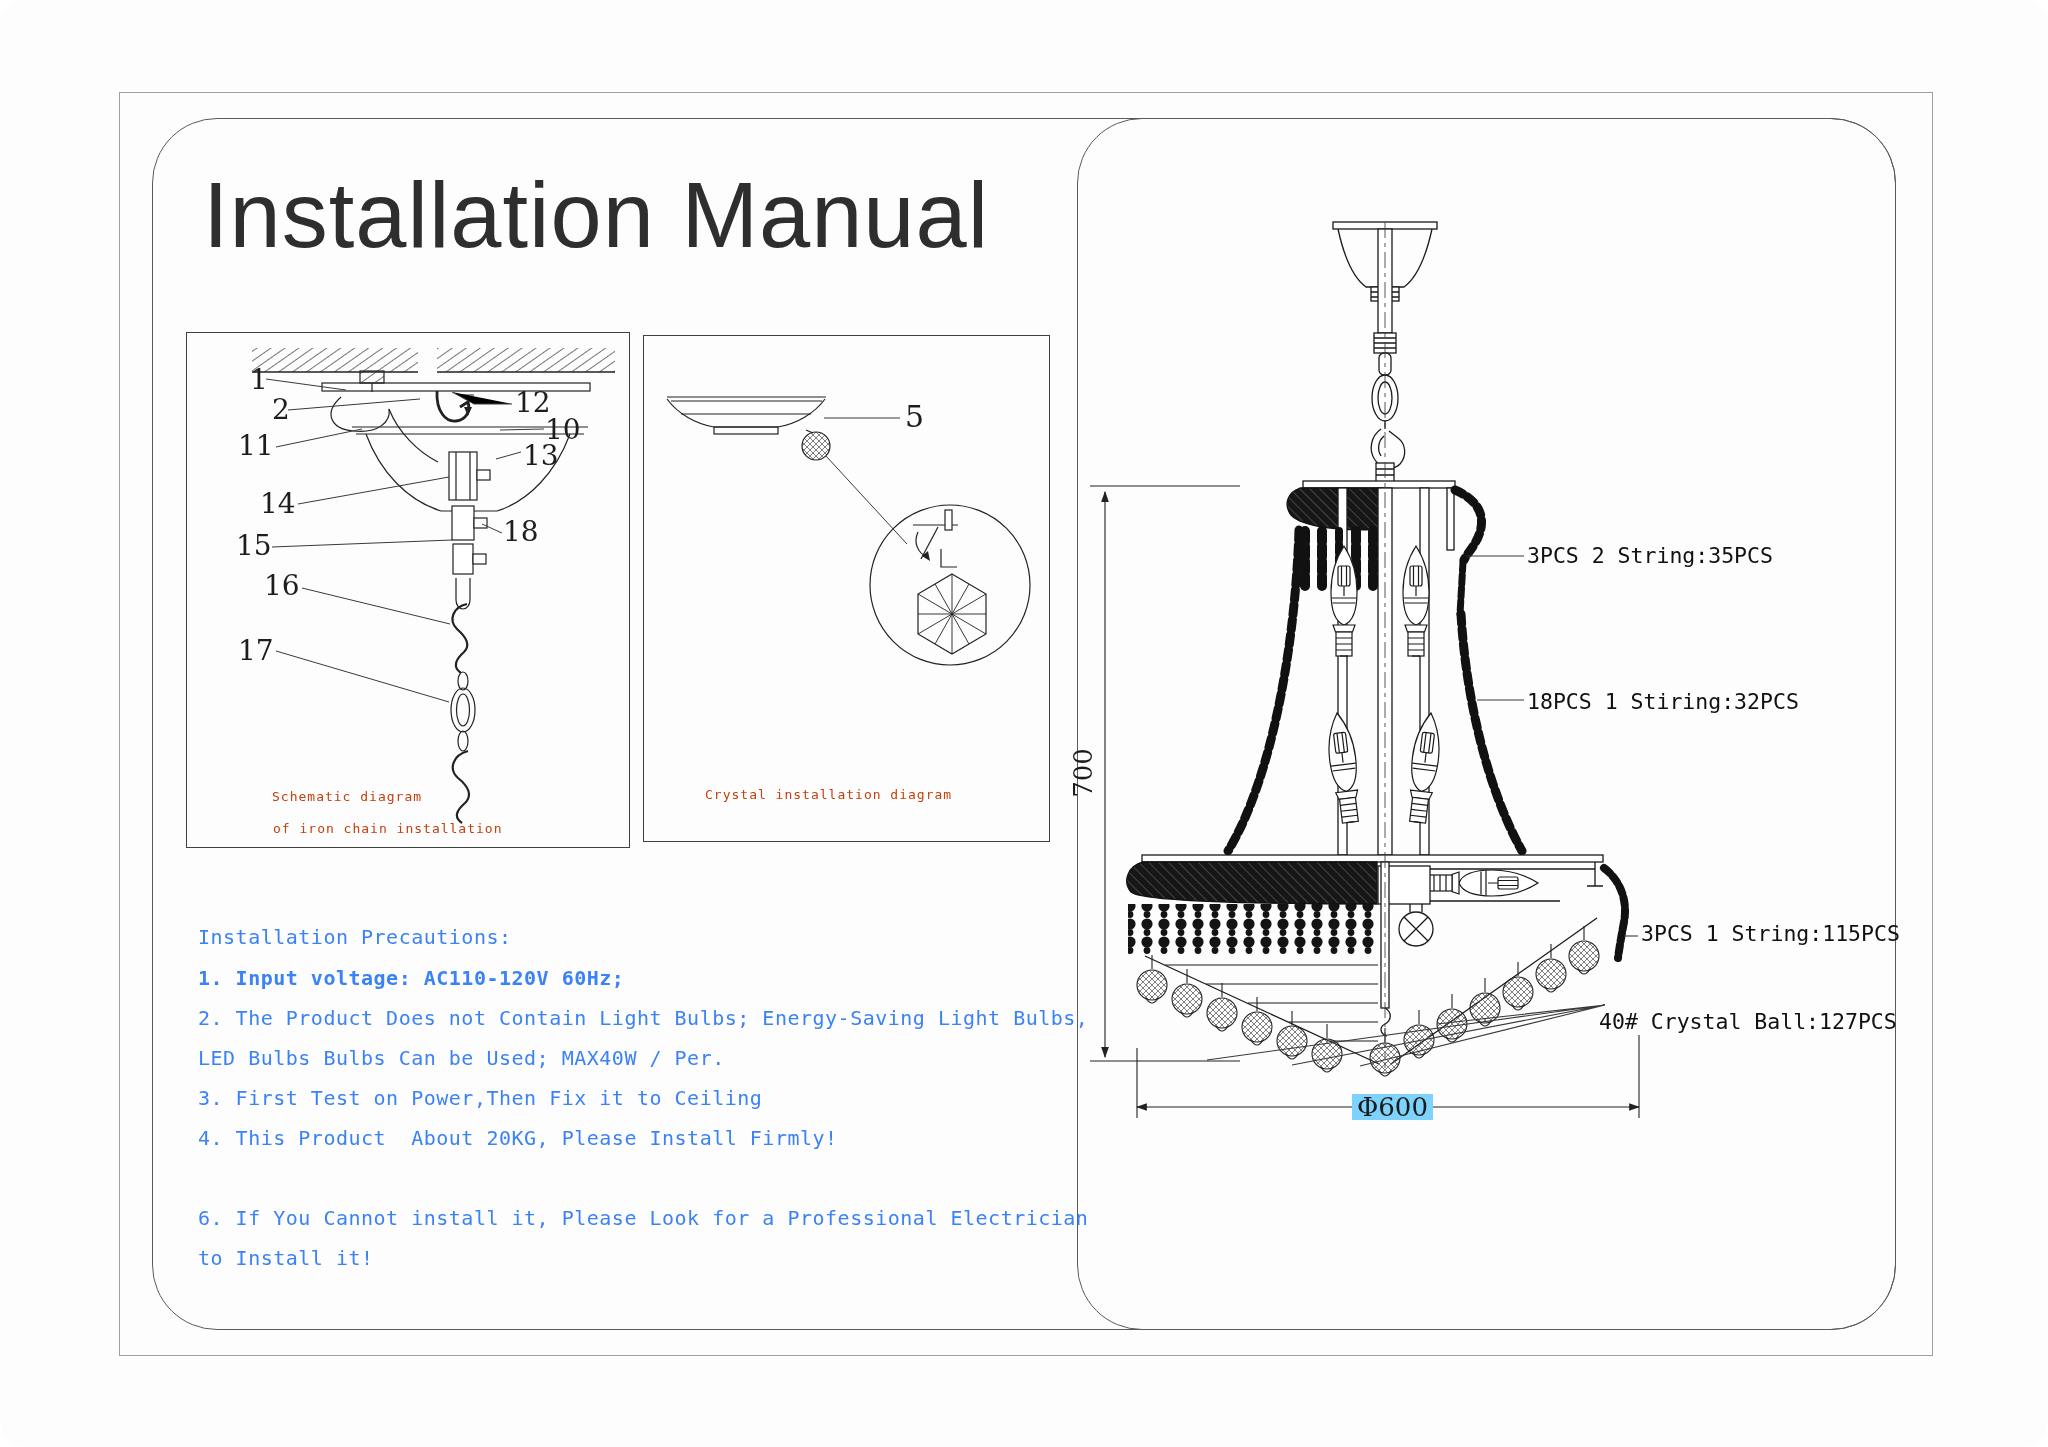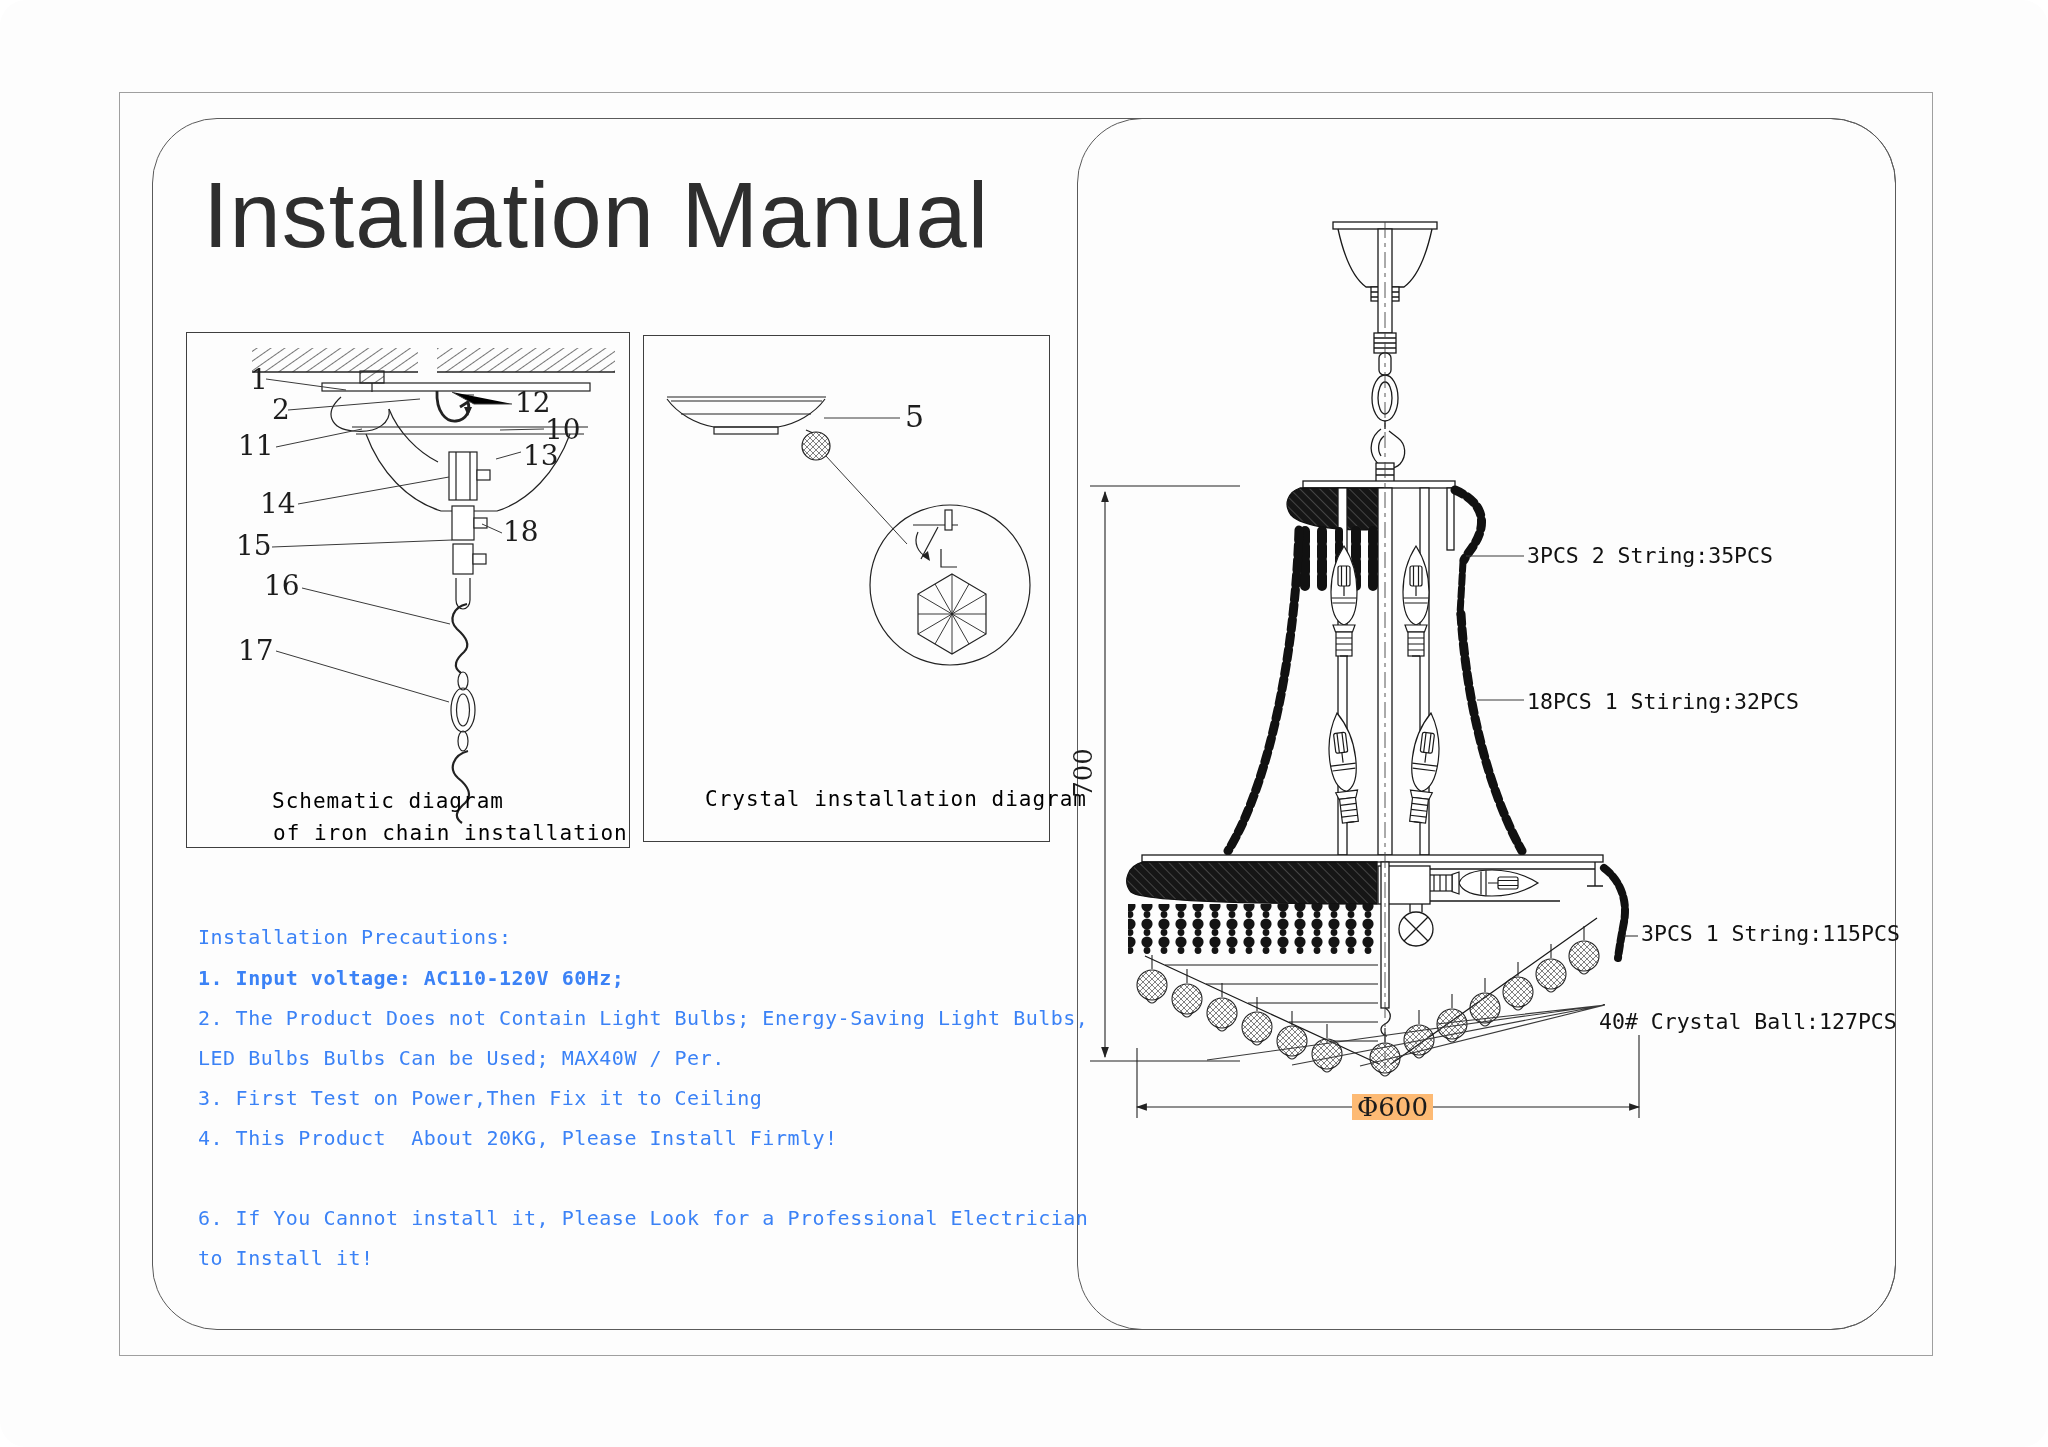--- a/index.html
+++ b/index.html
@@ -9,27 +9,27 @@
                border:1px solid #9f9f9f;}
   .panel{position:absolute;border:1.5px solid #5a5a5a;border-radius:65px;background:transparent;}
   .panel-main{left:152px;top:118px;width:1742px;height:1210px;}
   .panel-right{left:1077px;top:118px;width:817px;height:1210px;}
   .doc-title{position:absolute;left:203px;top:163px;font-family:"Liberation Sans",sans-serif;
              font-weight:100;font-size:92px;letter-spacing:1px;color:#2e2e2e;white-space:nowrap;}
   .diag-box{position:absolute;border:1.6px solid #3f3f3f;background:#fff0;}
   .box1{left:186px;top:332px;width:442px;height:514px;}
   .box2{left:643px;top:335px;width:405px;height:505px;}
   svg.layer{position:absolute;}
-  .caption{position:absolute;font-size:21px;color:#000000;white-space:pre;letter-spacing:1px;}
+  .caption{position:absolute;font-size:13px;color:#c2410c;white-space:pre;letter-spacing:1px;}
   .partnum{position:absolute;font-family:"DejaVu Serif",serif;font-size:28px;color:#1d1d1d;line-height:1;}
   .precautions-line{position:absolute;left:198px;font-size:20px;color:#3b82f6;white-space:pre;letter-spacing:0.5px;}
   .callout{position:absolute;font-size:21.5px;color:#111;white-space:pre;}
   .dim{position:absolute;font-family:"DejaVu Serif",serif;font-size:26px;color:#1b1b1b;line-height:1;}
   .dim-700{left:1058px;top:760px;transform:rotate(-90deg);}
-  .dim-600{left:1352px;top:1094px;background:#fdba74;padding:0 5px;}
+  .dim-600{left:1352px;top:1094px;background:#7dd3fc;padding:0 5px;}
 </style>
 </head>
 <body>
 
 <div class="page">
 
   <div class="outer-frame"></div>
   <div class="panel panel-main"></div>
   <div class="panel panel-right"></div>
 

